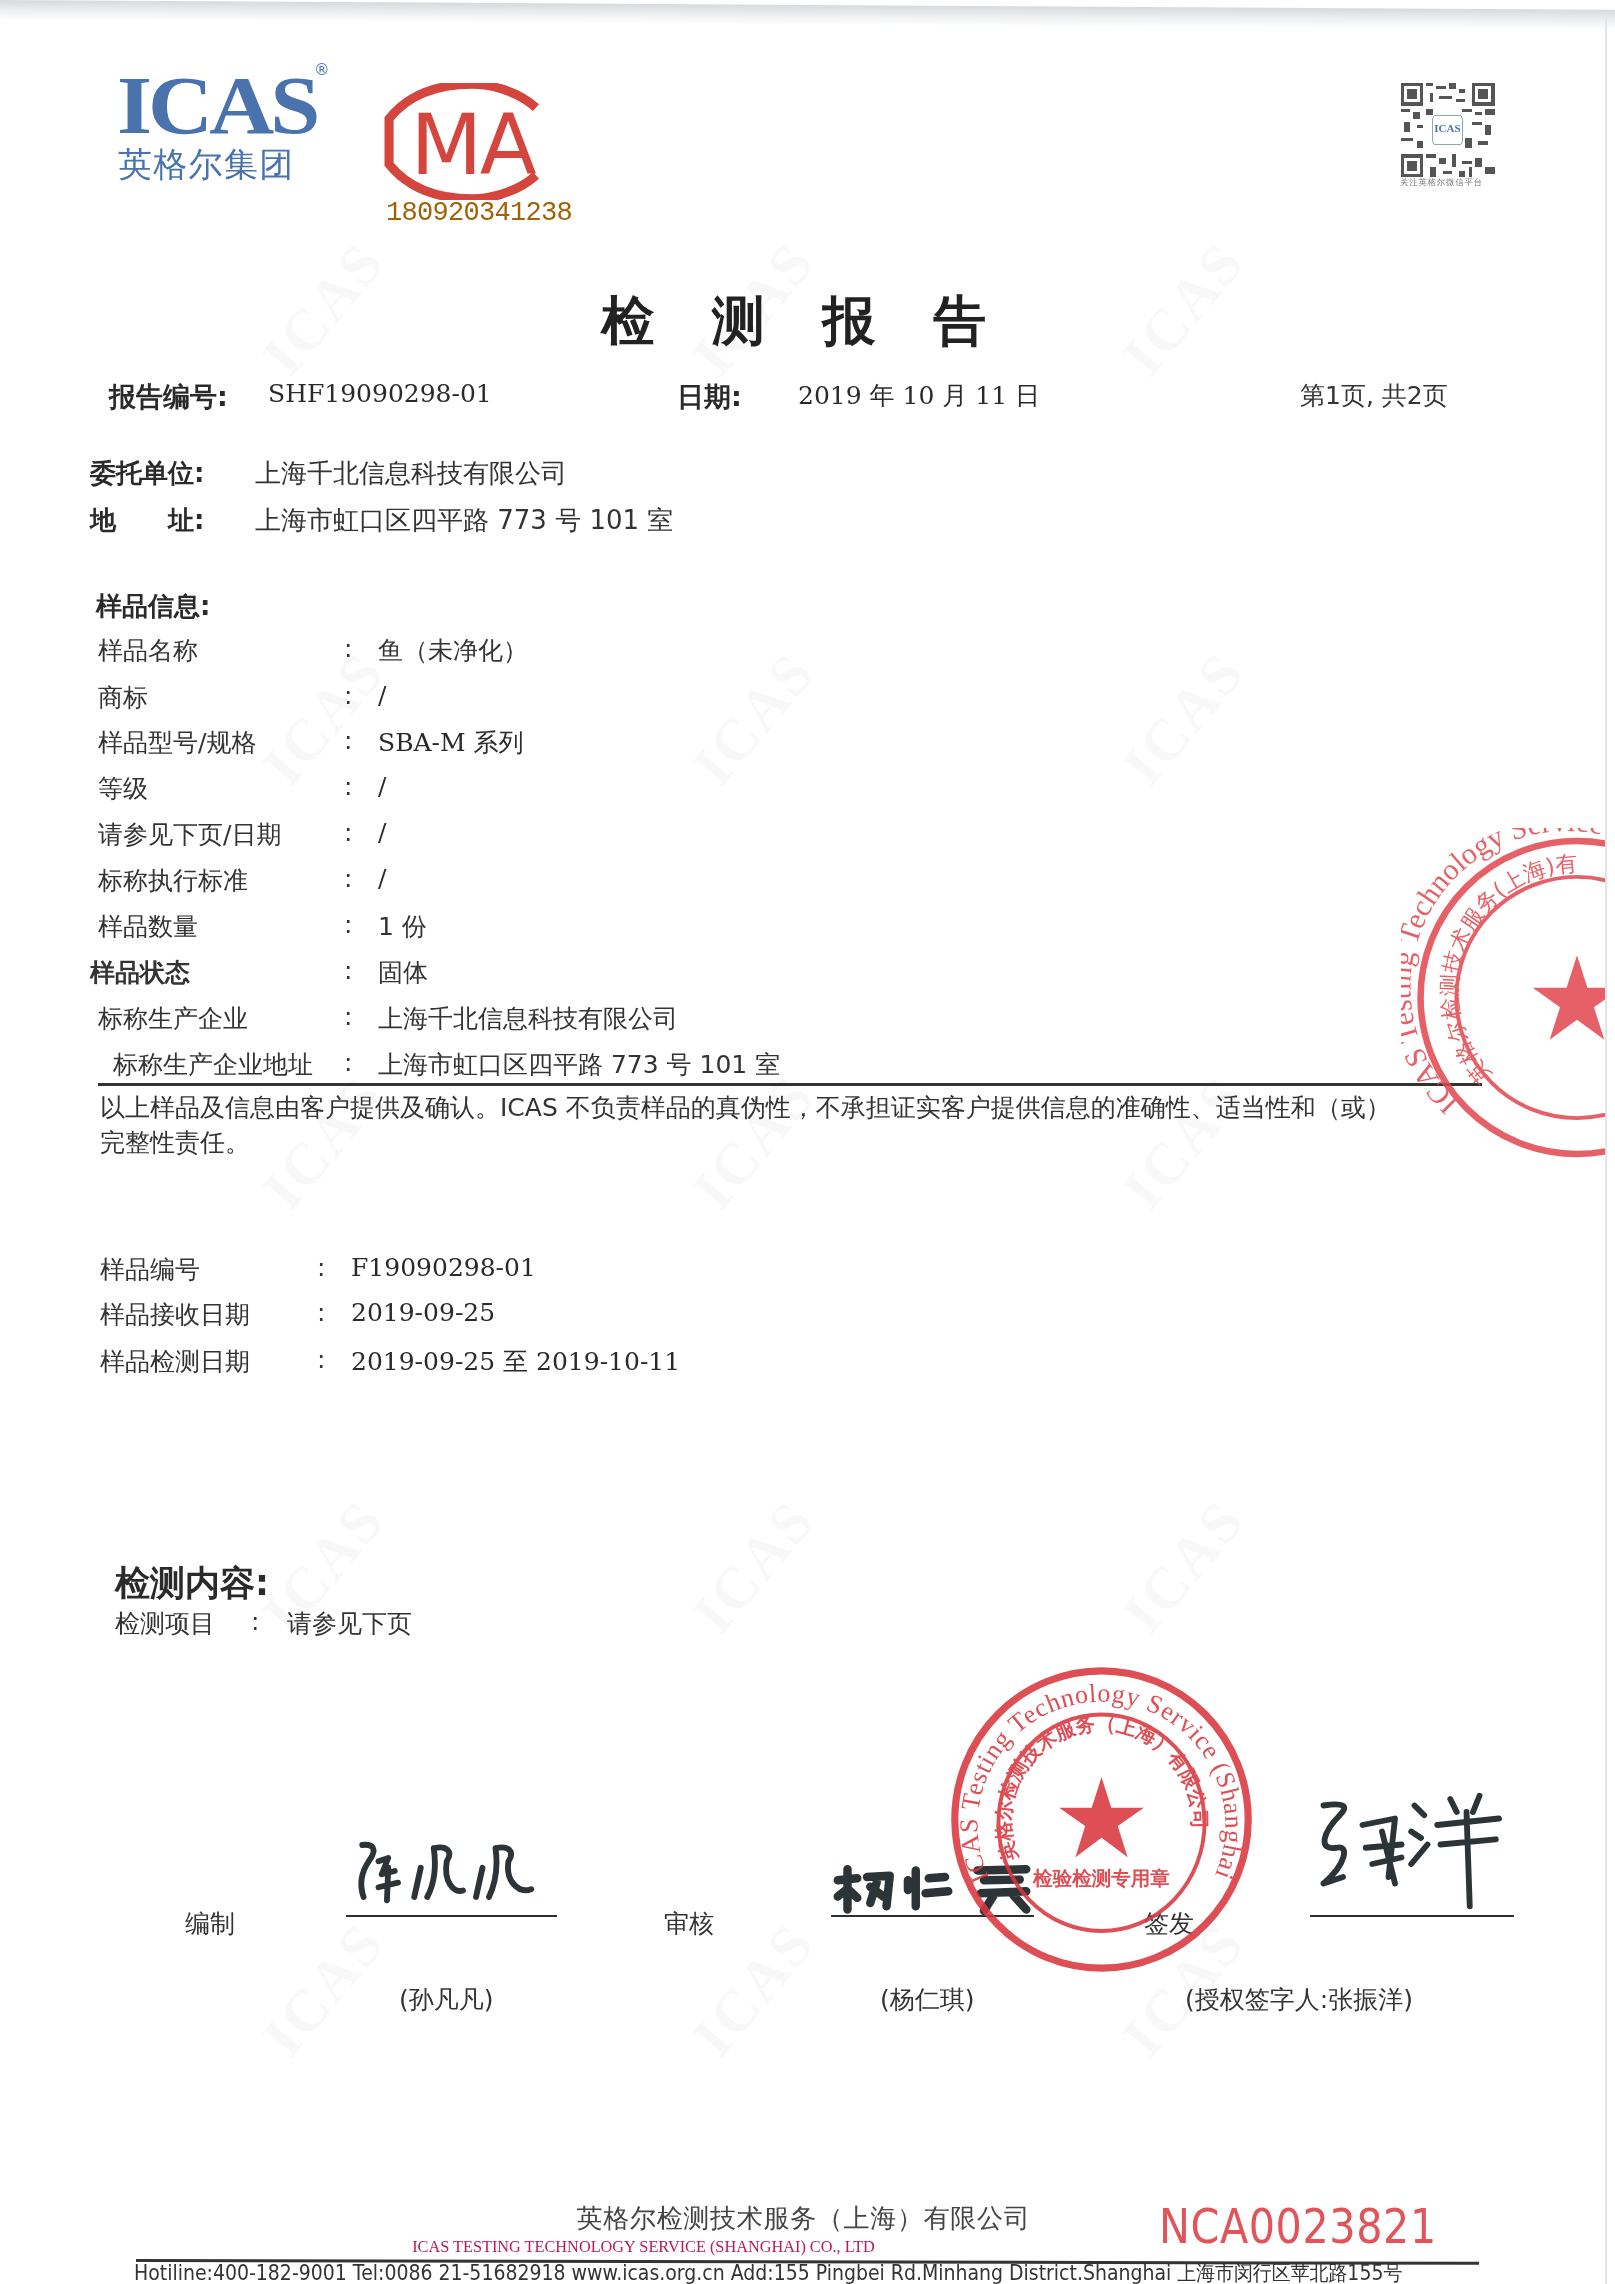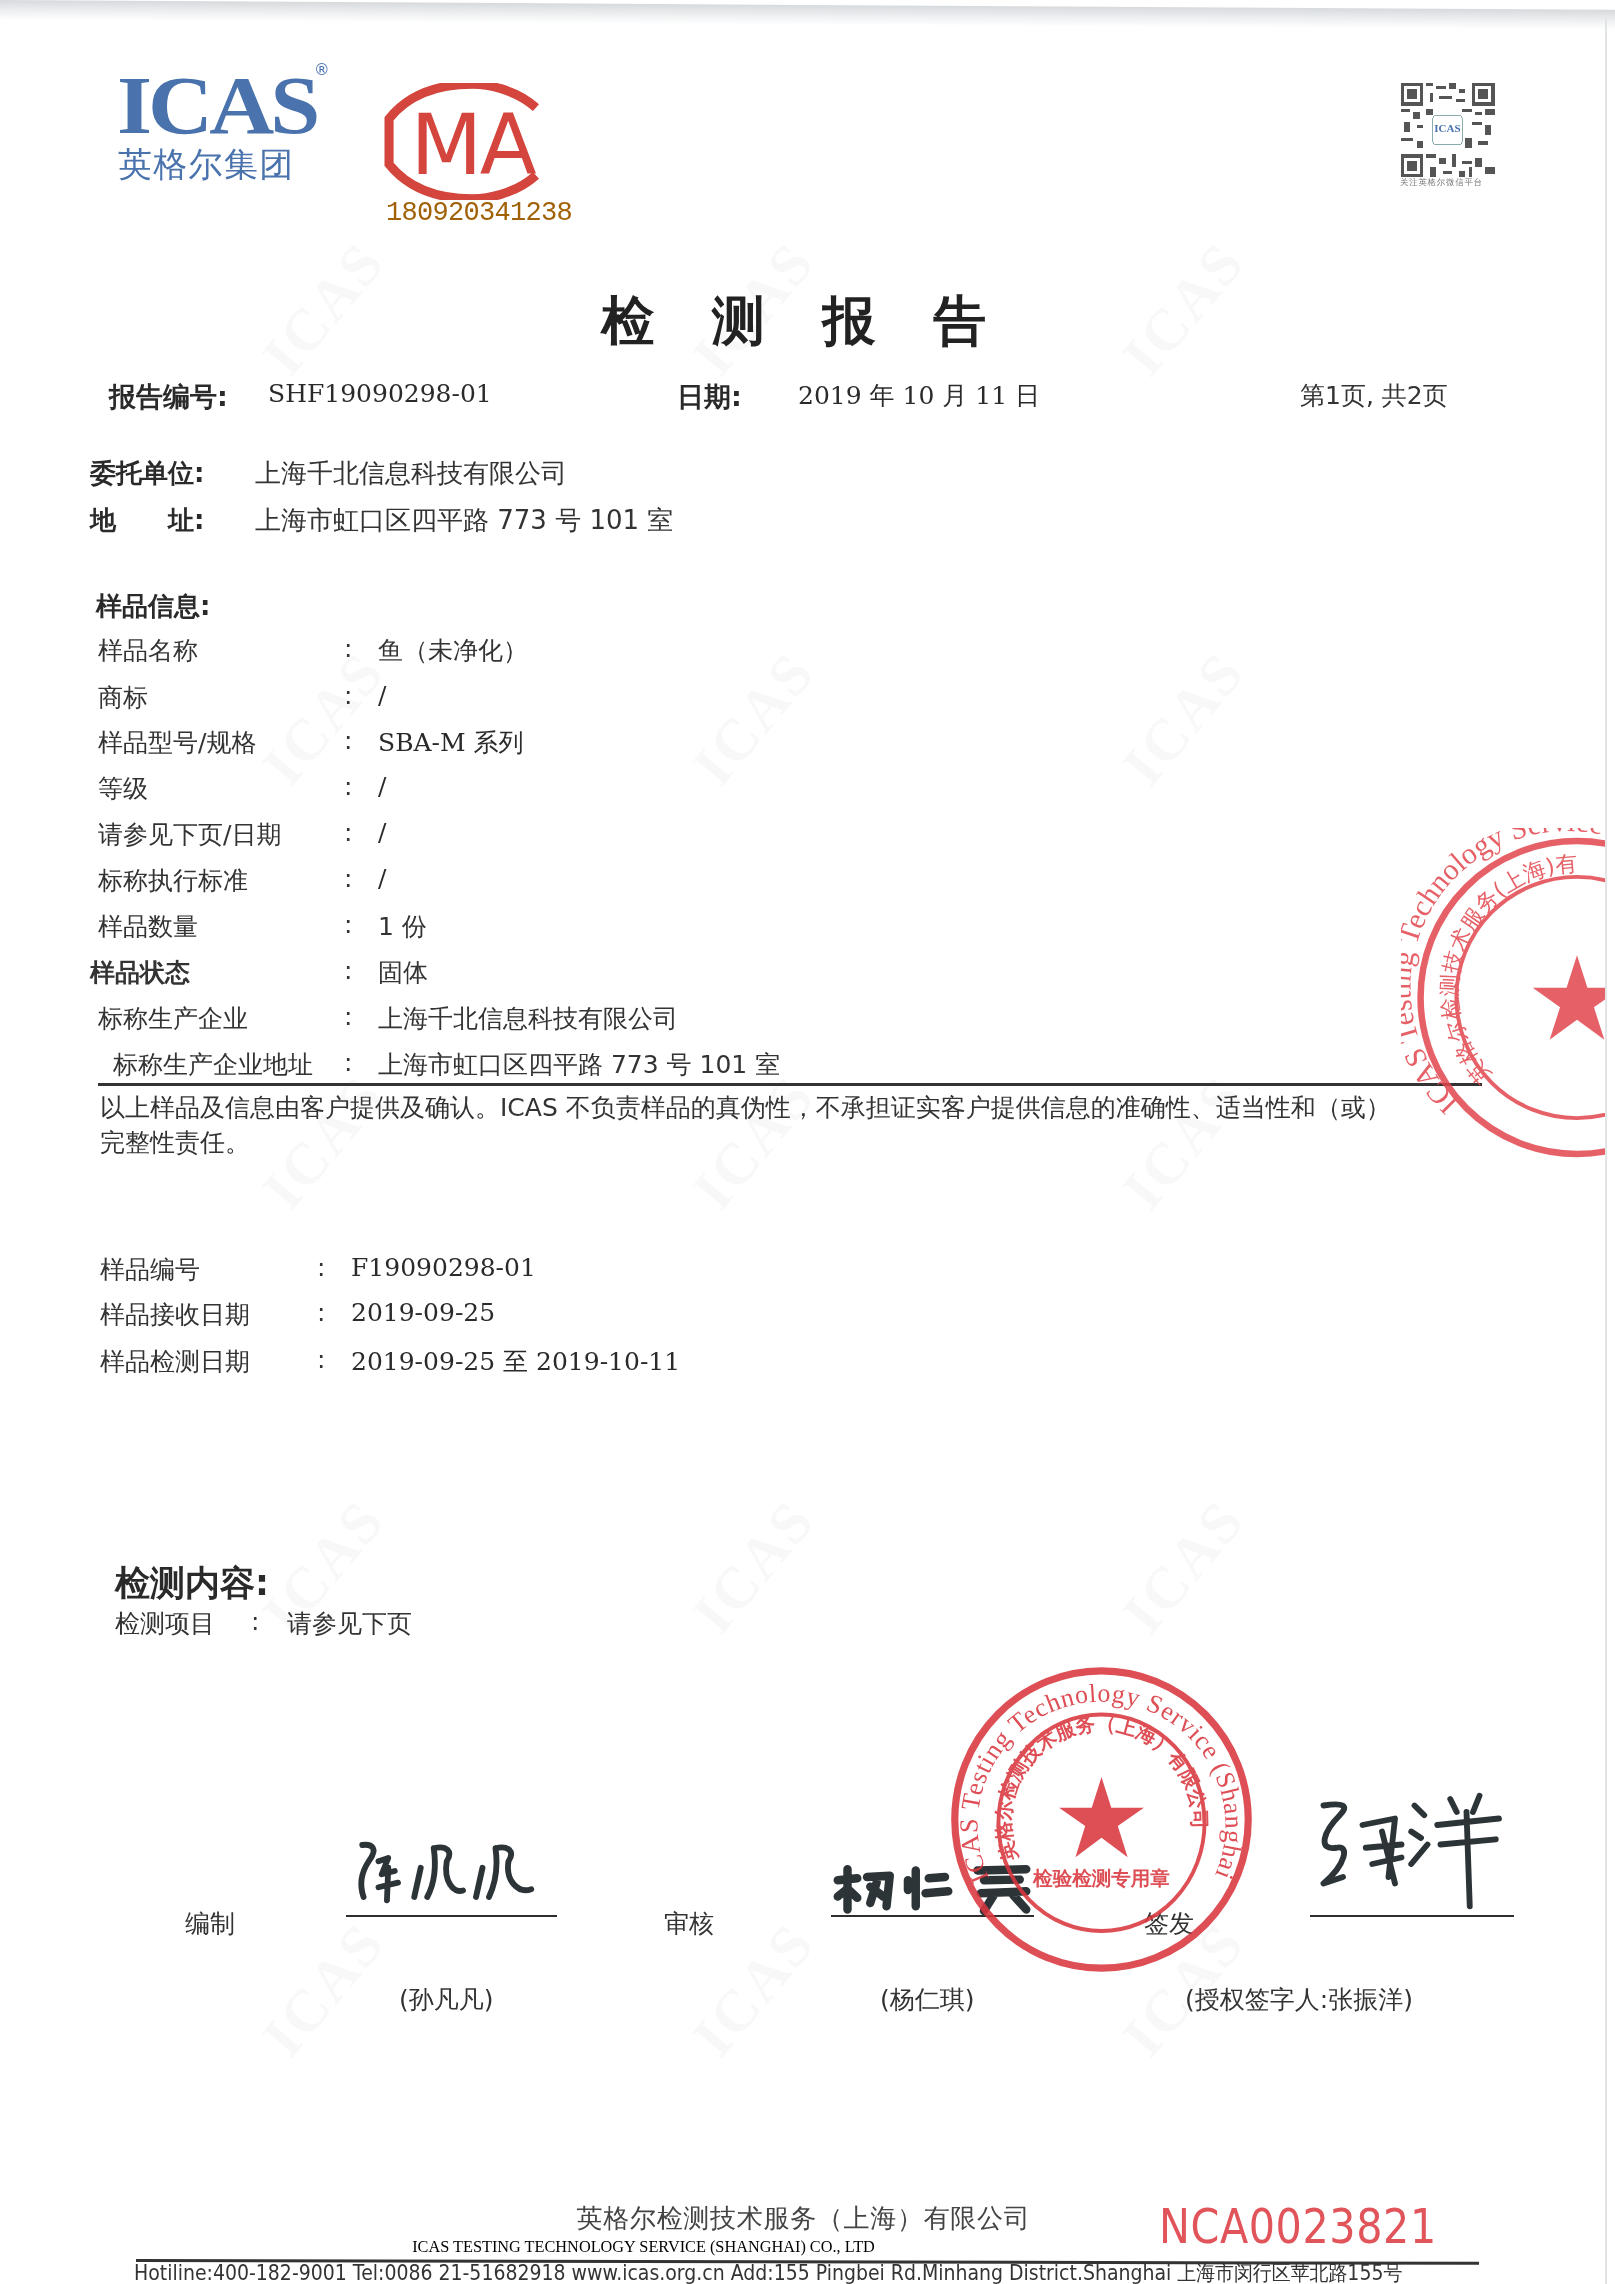--- a/index.html
+++ b/index.html
@@ -32,21 +32,21 @@
   .title { left: 0; width: 1607px; text-align: center; top: 286px; font-family: "DejaVu Sans", sans-serif; font-weight: bold; font-size: 53px; letter-spacing: 19.6px; color: #222; }
   .hdr { top: 379px; font-size: 27px; }
   .bold-sans { font-family: "DejaVu Sans", sans-serif; font-weight: bold; }
   .field-label { font-family: "DejaVu Sans", sans-serif; font-size: 25px; color: #333; }
   .val { font-family: "DejaVu Serif", "Liberation Serif", serif; font-size: 25px; color: #2a2a2a; }
   .rule { position: absolute; background: #333; }
   .sig-line { position: absolute; height: 2px; background: #2e2e2e; }
   .seal { position: absolute; }
   .nca { left: 1159px; top: 2198px; font-family: "DejaVu Sans", sans-serif; font-size: 48px; color: #e0545a; letter-spacing: 0.7px; transform: scaleX(0.86); transform-origin: left top; }
   .footer-cn { left: 0; width: 1607px; text-align: center; top: 2201px; font-family: "DejaVu Sans", sans-serif; font-size: 26px; color: #444; letter-spacing: 0.7px; }
-  .footer-en { left: 0; width: 1287px; text-align: center; top: 2237px; font-family: "Liberation Serif", serif; font-size: 16.3px; color: #000000; }
+  .footer-en { left: 0; width: 1287px; text-align: center; top: 2237px; font-family: "Liberation Serif", serif; font-size: 16.3px; color: #be185d; }
   .contact { left: 134px; top: 2259px; font-family: "DejaVu Sans", sans-serif; font-size: 21px; color: #333; transform: scaleX(0.9); transform-origin: left top; }
 </style>
 </head>
 <body>
 
 <div class="top-shade"></div>
 <div class="right-edge"></div>
 
 <div>
   <div class="watermark" style="left:248px;top:274px">ICAS</div>

